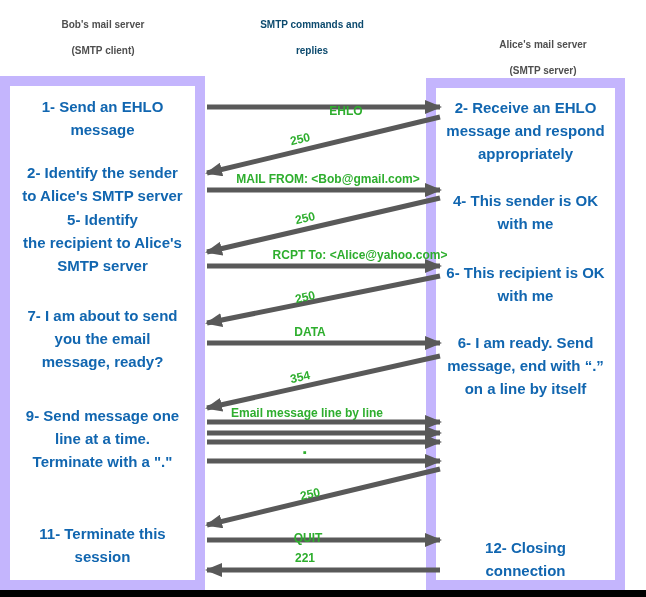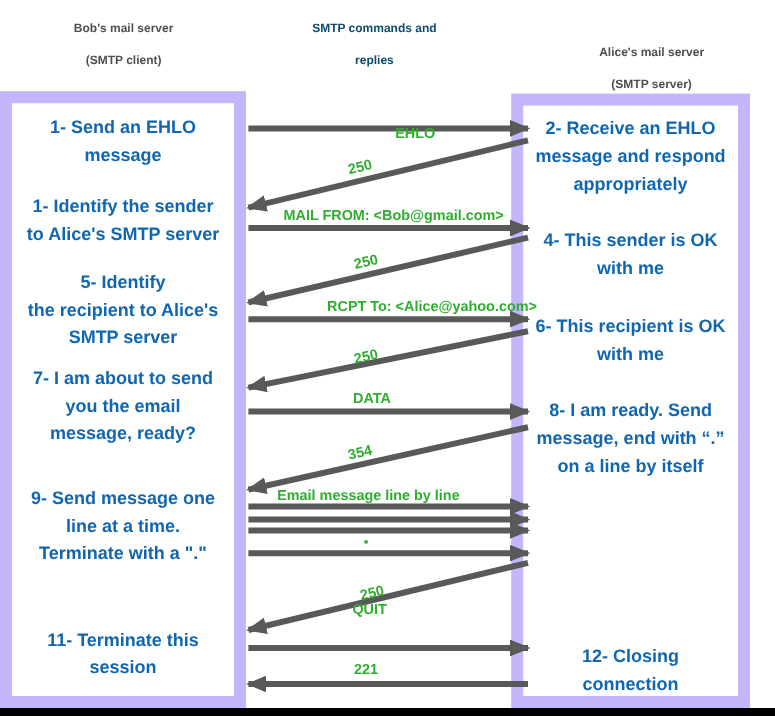--- a/index.html
+++ b/index.html
@@ -38,44 +38,44 @@
   <div class="hdr hdr-left">Bob's mail server
 (SMTP client)</div>
   <div class="hdr hdr-mid">SMTP commands and
 replies</div>
   <div class="hdr hdr-right">Alice's mail server
 (SMTP server)</div>
 
   <div class="sbox box-client">
     <div class="step" style="top:9px">1- Send an EHLO
 message</div>
-    <div class="step" style="top:75px">1- Identify the sender
+    <div class="step" style="top:75px">2- Identify the sender
 to Alice's SMTP server</div>
-    <div class="step" style="top:138px">5- Identify
+    <div class="step" style="top:122px">5- Identify
 the recipient to Alice's
 SMTP server</div>
     <div class="step" style="top:218px">7- I am about to send
 you the email
 message, ready?</div>
     <div class="step" style="top:318px">9- Send message one
 line at a time.
 Terminate with a "."</div>
     <div class="step" style="top:436px">11- Terminate this
 session</div>
   </div>
 
   <div class="sbox box-server">
     <div class="step" style="top:8px">2- Receive an EHLO
 message and respond
 appropriately</div>
     <div class="step" style="top:101px">4- This sender is OK
 with me</div>
     <div class="step" style="top:173px">6- This recipient is OK
 with me</div>
-    <div class="step" style="top:243px">8-  I am ready. Send
+    <div class="step" style="top:243px">6-  I am ready. Send
 message, end with “.”
 on a line by itself</div>
     <div class="step" style="top:448px">12-  Closing
 connection</div>
   </div>
 
   <svg class="arrows" id="arrow-svg" width="646" height="597">
     <defs>
       <marker id="ah" markerUnits="userSpaceOnUse" markerWidth="17" markerHeight="14" refX="15" refY="7" orient="auto">
         <path d="M0,0 L17,7 L0,14 Z" fill="#595959"></path>
@@ -103,18 +103,18 @@
       <div class="msg-label" style="left: 300px; top: 132px; transform: translateX(-50%) rotate(-13deg);">250</div>
       <div class="msg-label" style="left: 328px; top: 172px;">MAIL FROM: &lt;Bob@gmail.com&gt;</div>
       <div class="msg-label" style="left: 305px; top: 211px; transform: translateX(-50%) rotate(-13deg);">250</div>
       <div class="msg-label" style="left: 328px; top: 248px; margin-left: 32px;">RCPT To: &lt;Alice@yahoo.com&gt;</div>
       <div class="msg-label" style="left: 305px; top: 290px; transform: translateX(-50%) rotate(-13deg);">250</div>
       <div class="msg-label" style="left: 310px; top: 325px; text-align: right;">DATA</div>
       <div class="msg-label" style="left: 300px; top: 370px; transform: translateX(-50%) rotate(-13deg);">354</div>
       <div class="msg-label" style="left: 307px; top: 406px;">Email message line by line</div>
       <div class="msg-label" style="left: 305px; top: 446px; font-size: 11px;">▪</div>
       <div class="msg-label" style="left: 310px; top: 487px; transform: translateX(-50%) rotate(-13deg);">250</div>
-      <div class="msg-label" style="left: 308px; top: 501px;">QUIT</div>
+      <div class="msg-label" style="left: 308px; top: 531px;">QUIT</div>
       <div class="msg-label" style="left: 305px; top: 551px;">221</div>
     </div>
 
   <div class="bottom-bar"></div>
 </div>
 
 </body></html>

